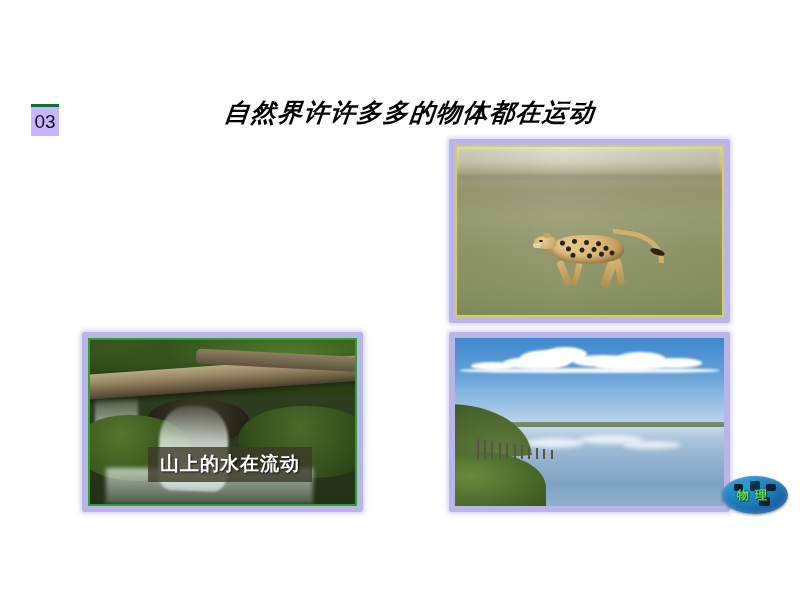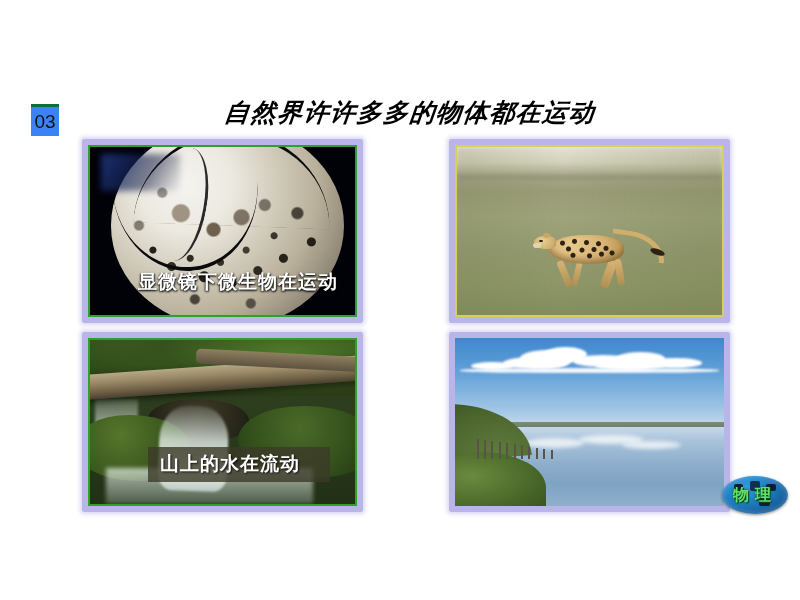--- a/index.html
+++ b/index.html
@@ -23,21 +23,21 @@
     background: #ffffff;
   }
 
   
   .badge {
     position: absolute;
     left: 31px;
     top: 104px;
     width: 28px;
     height: 32px;
-    background: #3b82f6;
+    background: #c4b5fd;
     border-top: 3px solid #0f6e31;
     box-sizing: border-box;
     display: flex;
     align-items: center;
     justify-content: center;
   }
   .badge-text {
     font-family: "Liberation Sans", "DejaVu Sans", sans-serif;
     font-size: 19px;
     line-height: 1;
@@ -98,21 +98,21 @@
     font-size: 19px;
     font-weight: bold;
     color: #ffffff;
     white-space: nowrap;
     letter-spacing: 1px;
   }
   .caption.shadow-only {
     text-shadow: 1px 1px 2px rgba(0,0,0,0.9), -1px 1px 2px rgba(0,0,0,0.7);
   }
   .caption.boxed {
-    padding: 4px 30px 5px 12px;
+    padding: 4px 12px 5px 12px;
     text-shadow: 1px 1px 2px rgba(0,0,0,0.8);
   }
   .box-olive { background: rgba(60,58,40,0.80); }
   .box-gray  { background: rgba(128,132,138,0.72); }
 
   
   #panel-microscope { left: 82px; top: 139px; width: 281px; height: 184px; }
   #photo-microscope { background: #010108; }
   .mic-disc {
     position: absolute;
@@ -470,51 +470,39 @@
   }
   .lb1 { left: 18%; top: 20%; width: 14%; height: 20%; }
   .lb2 { left: 66%; top: 22%; width: 16%; height: 18%; }
   .lb3 { left: 56%; top: 56%; width: 16%; height: 22%; }
   .logo-text {
     position: absolute;
     left: 0; right: 0; top: 50%;
     transform: translateY(-50%);
     text-align: center;
     font-family: "DejaVu Sans", "Liberation Sans", sans-serif;
-    font-size: 16px;
+    font-size: 12px;
     font-weight: bold;
     color: #62e06a;
     letter-spacing: 6px;
     text-shadow: 0 0 3px rgba(0,60,0,0.9), 1px 1px 0 #14502a;
     white-space: nowrap;
   }
 </style>
 </head>
 <body>
 
 <div id="slide">
 
   <div class="badge">
     <span class="badge-text">03</span>
   </div>
 
   <div class="title">自然界许许多多的物体都在运动</div>
 
-  <div class="frame" id="panel-microscope">
-    <div class="photo border-green" id="photo-microscope">
-      <div class="mic-disc">
-        <div class="mic-speckle"></div>
-        <div class="mic-filament fil-1"></div>
-        <div class="mic-filament fil-2"></div>
-        <div class="mic-filament fil-3"></div>
-      </div>
-      <div class="mic-glint"></div>
-      <div class="caption shadow-only" id="caption-microscope">显微镜下微生物在运动</div>
-    </div>
-  </div>
 
   <div class="frame" id="panel-cheetah">
     <div class="photo border-yellow" id="photo-cheetah">
       <div class="field-blur"></div>
       <div class="horizon"></div>
       <div class="cheetah">
         <div class="ch-tail"></div>
         <div class="ch-tailtip"></div>
         <div class="ch-leg leg-bl"></div>
         <div class="ch-leg leg-br"></div>

